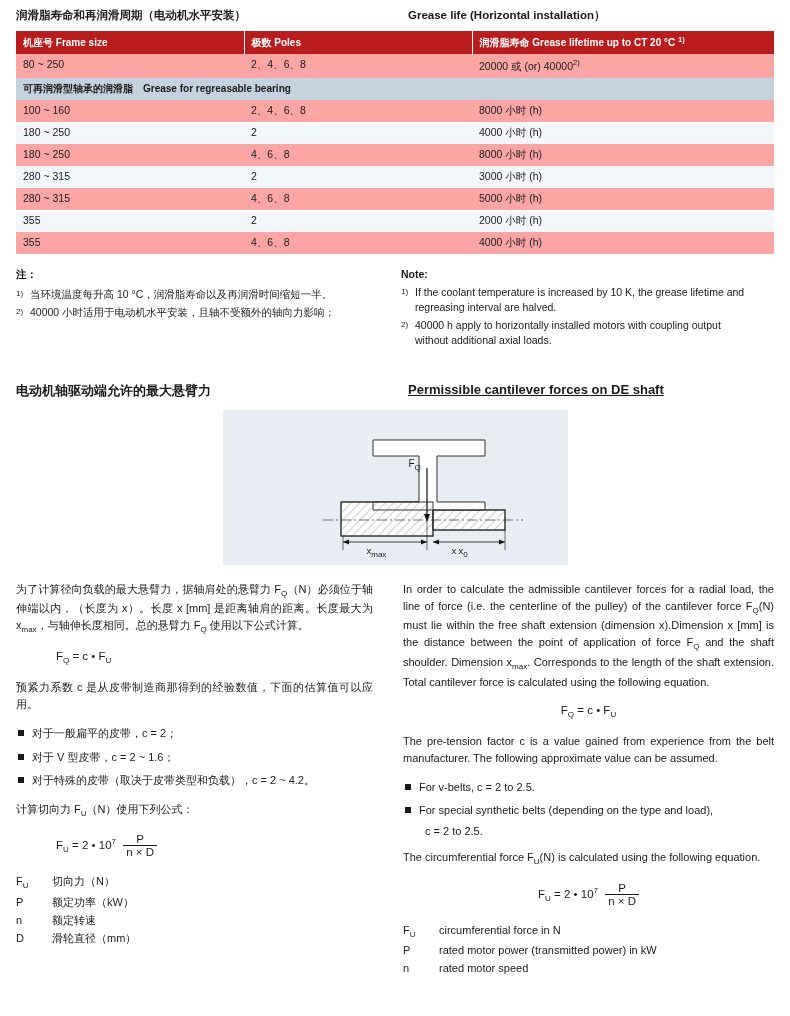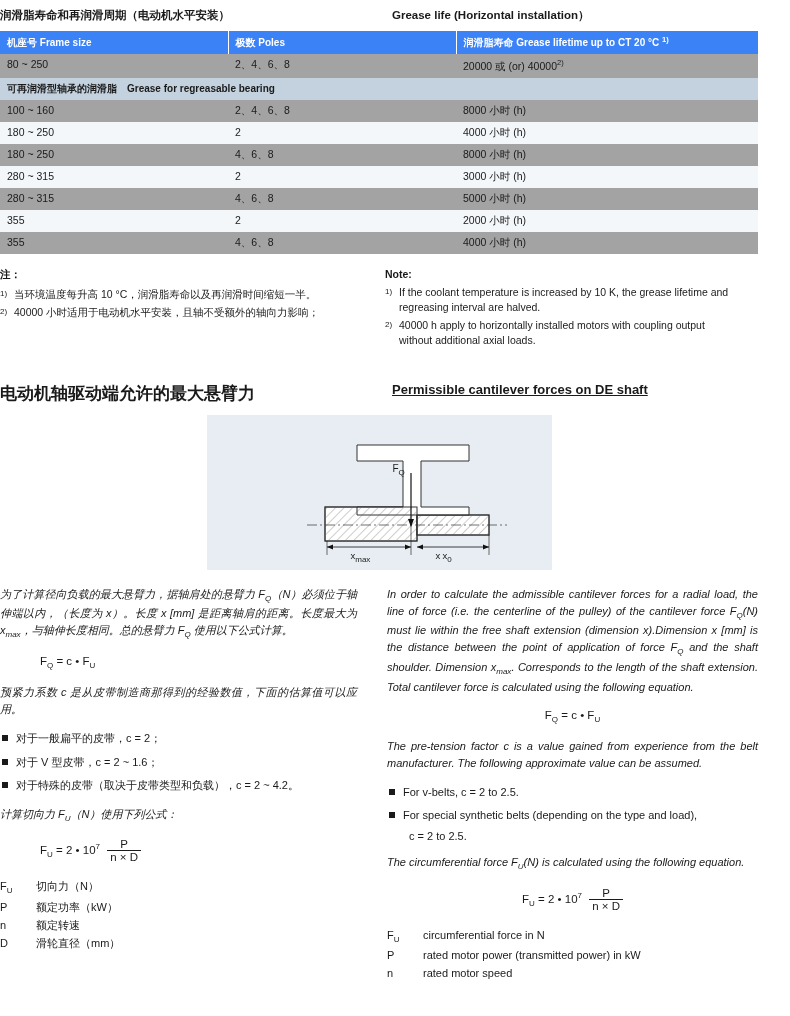--- a/index.html
+++ b/index.html
@@ -8,79 +8,79 @@
     background: #ffffff;
   }
   body {
     width: 790px; height: 1016px;
     font-family: "Liberation Sans", sans-serif;
     color: #1a1a1a;
     font-size: 11px;
     position: relative;
     overflow: hidden;
   }
-  .page { position: relative; width: 790px; height: 896px; padding: 0 0; }
+  .page { position: relative; width: 790px; height: 896px; padding: 0 16px; }
 
   
   .sec-head-row { display: flex; width: 100%; }
   .sec-head-row > div { }
   .h-cn { width: 384px; font-size: 11.5px; font-weight: bold; }
   .h-en { width: 374px; font-size: 11.5px; font-weight: bold; }
   .top-heads { padding-top: 8px; padding-bottom: 6px; }
   .top-heads .h-en { padding-left: 8px; }
 
   
   table.grease {
     width: 758px; border-collapse: collapse; margin-top: 2px;
     font-size: 10.5px;
   }
   table.grease th {
-    background: #3b82f6; color: #ffffff; font-weight: bold;
+    background: #b91c1c; color: #ffffff; font-weight: bold;
     text-align: left; padding: 4px 7px; font-size: 10px;
     border-right: 1px solid #ffffff;
   }
   table.grease th:last-child { border-right: none; }
   table.grease td {
     padding: 4px 7px; font-size: 10.5px; vertical-align: top;
   }
   tr.sub td {
     background: #c3d2de; font-weight: bold; font-size: 10px;
   }
-  tr.odd td { background: #a3a3a3; }
+  tr.odd td { background: #fca5a5; }
   tr.even td { background: #f4f7fa; }
   td.c1 { width: 228px; }
   td.c2 { width: 228px; }
   td.c3 { width: 302px; }
   th.c1 { width: 228px; }
   th.c2 { width: 228px; }
   th.c3 { width: 302px; }
   .sup { font-size: 7.5px; vertical-align: super; }
 
   
   .notes { display: flex; width: 758px; margin-top: 14px; }
   .notes .col { width: 379px; padding-right: 18px; }
   .notes .col.right { padding-left: 6px; }
   .note-title { font-weight: bold; font-size: 10.5px; margin-bottom: 5px; }
   .note-line { display: flex; font-size: 10.5px; line-height: 1.45; margin-bottom: 3px; }
   .note-mark { width: 14px; flex: none; font-size: 8px; vertical-align: super; padding-top: 1px;}
   .note-body { flex: 1; }
 
   
   .sec2-heads { margin-top: 30px; }
-  .sec2-heads .h-cn { font-size: 17px; }
+  .sec2-heads .h-cn { font-size: 13px; }
   .sec2-heads .h-en { font-size: 13px; padding-left: 8px; text-decoration: underline; }
 
   .figure-wrap { width: 758px; display: flex; justify-content: center; margin-top: 10px; }
   .figure { width: 345px; height: 155px; background: #e7edf3; position: relative; }
 
   .two-col { display: flex; width: 758px; margin-top: 16px; }
   .two-col .col { width: 379px; }
   .two-col .col.left { padding-right: 22px; }
   .two-col .col.right { padding-left: 8px; }
-  .para { font-size: 11px; line-height: 1.55; text-align: justify; margin: 0 0 12px 0; font-style: italic; }
+  .para { font-size: 11px; line-height: 1.55; text-align: justify; margin: 0 0 12px 0; }
   .para.en { text-align: justify; }
   .eq { text-align: center; font-size: 11.5px; margin: 13px 0 14px 0; }
   .eq-left { padding-left: 40px; text-align: left;}
   ul.blist { list-style: none; margin: 0 0 12px 0; padding: 0; }
   ul.blist li { display: flex; font-size: 11px; line-height: 1.5; margin-bottom: 7px; }
   ul.blist li .bullet {
     width: 6px; height: 6px; background: #1a1a1a; flex: none;
     margin: 5px 8px 0 2px;
   }
   ul.blist li .btext { flex: 1; }

